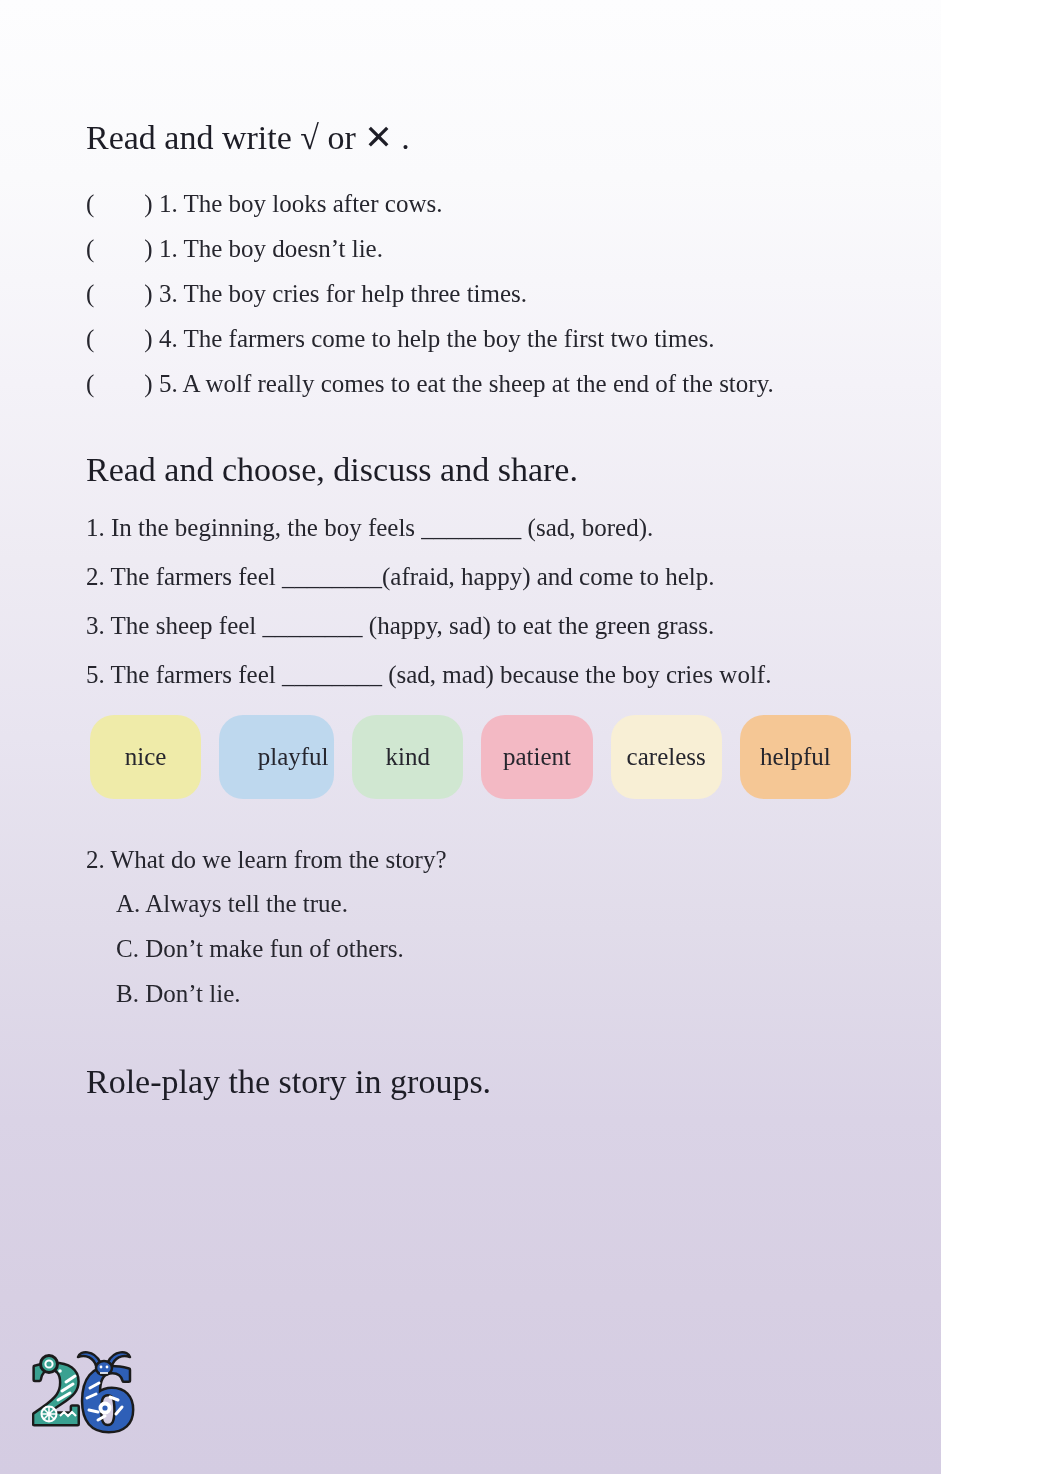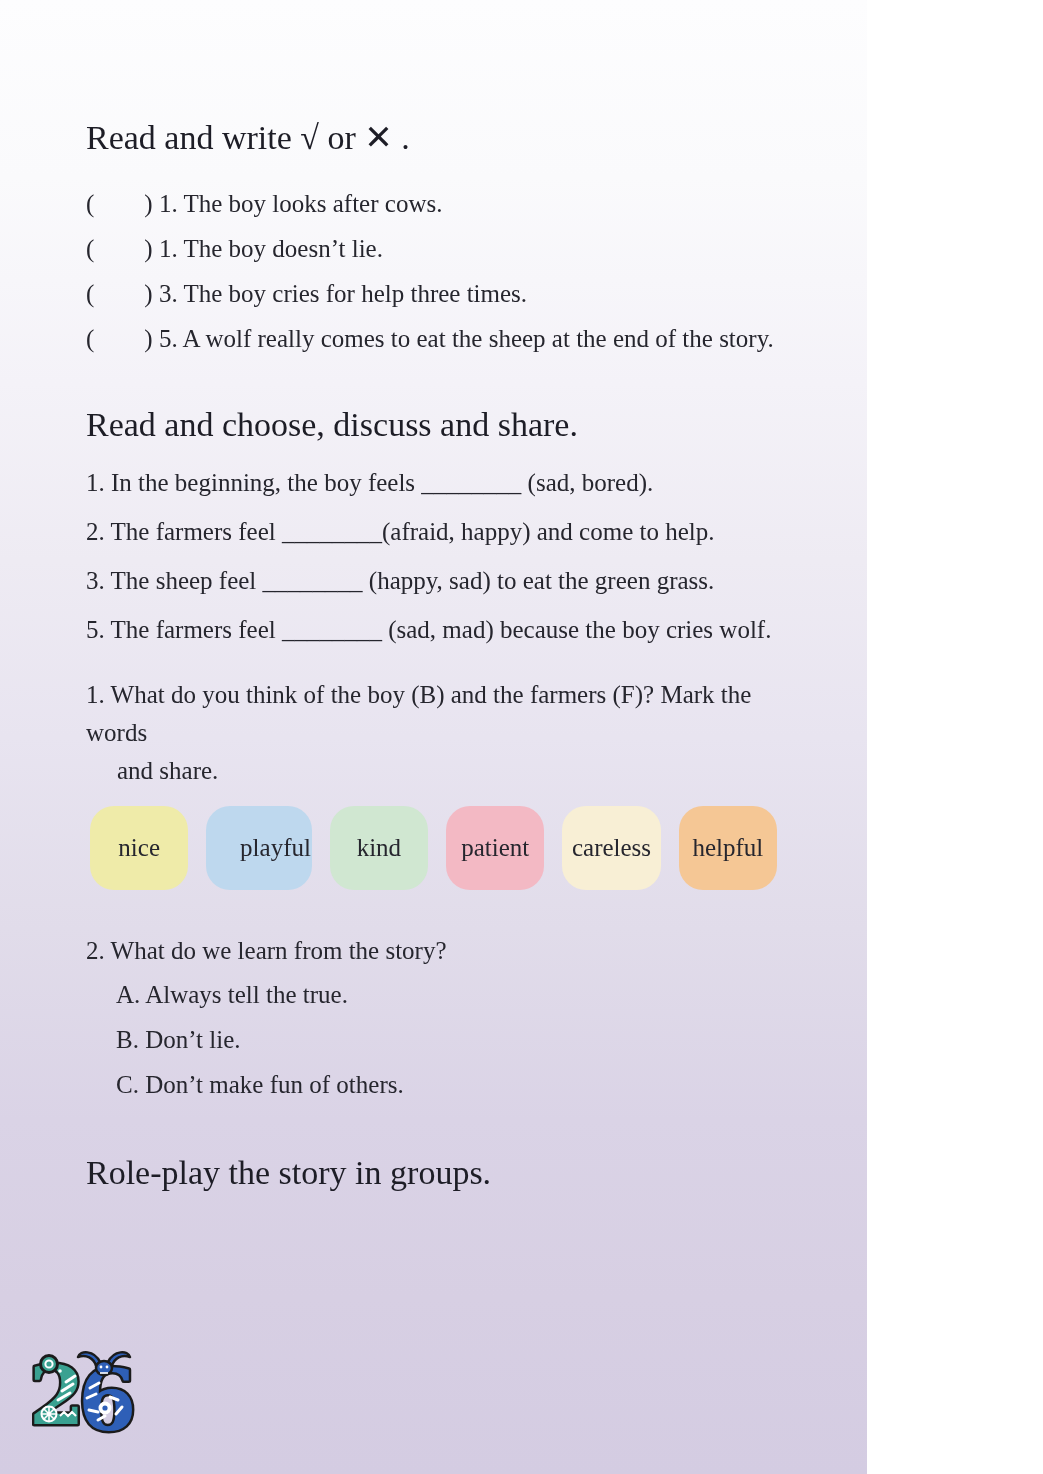--- a/index.html
+++ b/index.html
@@ -1,19 +1,19 @@
 <!DOCTYPE html>
 <html><head>
 <meta charset="utf-8">
 <style>
   * { box-sizing: border-box; }
   html, body { margin: 0; padding: 0; }
   .page {
     position: relative;
-    width: 867px;
+    width: 941px;
     height: 1474px;
     overflow: hidden;
     font-family: "Liberation Serif", serif;
     color: #26262e;
     background: linear-gradient(180deg,
       #fdfdfe 0%,
       #fafafc 12%,
       #f4f2f8 26%,
       #eeebf3 38%,
       #e8e4f0 50%,
@@ -75,52 +75,49 @@
 <body>
 
 <div class="page">
 
   <section>
     <h2 class="h">Read and write √ or ✕ .</h2>
     <div class="tf-list">
       <div class="line">(  ) 1. The boy looks after cows.</div>
       <div class="line">(  ) 1. The boy doesn’t lie.</div>
       <div class="line">(  ) 3. The boy cries for help three times.</div>
+      <div class="line">(  ) 4. The farmers come to help the boy the first two times.</div>
       <div class="line">(  ) 5. A wolf really comes to eat the sheep at the end of the story.</div>
     </div>
   </section>
 
   <section>
     <h2 class="h h2gap">Read and choose, discuss and share.</h2>
     <div class="fill-list">
       <div class="line">1. In the beginning, the boy feels ________ (sad, bored).</div>
       <div class="line">2. The farmers feel ________(afraid, happy) and come to help.</div>
       <div class="line">3. The sheep feel ________ (happy, sad) to eat the green grass.</div>
       <div class="line">5. The farmers feel ________ (sad, mad) because the boy cries wolf.</div>
     </div>
   </section>
 
   <section>
-    <div class="q1">
-      <div class="q1-line1">1. What do you think of the boy (B) and the farmers (F)? Mark the words</div>
-      <div class="q1-line2">and share.</div>
-    </div>
     <div class="word-bank">
       <div class="chip" style="background-color: rgb(239, 235, 169);">nice</div>
       <div class="chip" style="background-color: rgb(190, 216, 238); padding-left: 33px;">playful</div>
       <div class="chip" style="background-color: rgb(208, 231, 209);">kind</div>
       <div class="chip" style="background-color: rgb(243, 185, 196);">patient</div>
       <div class="chip" style="background-color: rgb(248, 239, 213);">careless</div>
       <div class="chip" style="background-color: rgb(245, 199, 149);">helpful</div>
     </div>
     <div class="q2">
       <div class="q2-text">2. What do we learn from the story?</div>
       <div class="opt">A. Always tell the true.</div>
+      <div class="opt">C. Don’t make fun of others.</div>
       <div class="opt">B. Don’t lie.</div>
-      <div class="opt">C. Don’t make fun of others.</div>
     </div>
   </section>
 
   <section>
     <h2 class="h h4gap">Role-play the story in groups.</h2>
   </section>
 
   <svg class="pagenum" viewBox="0 0 104 86">
 
     <g>

